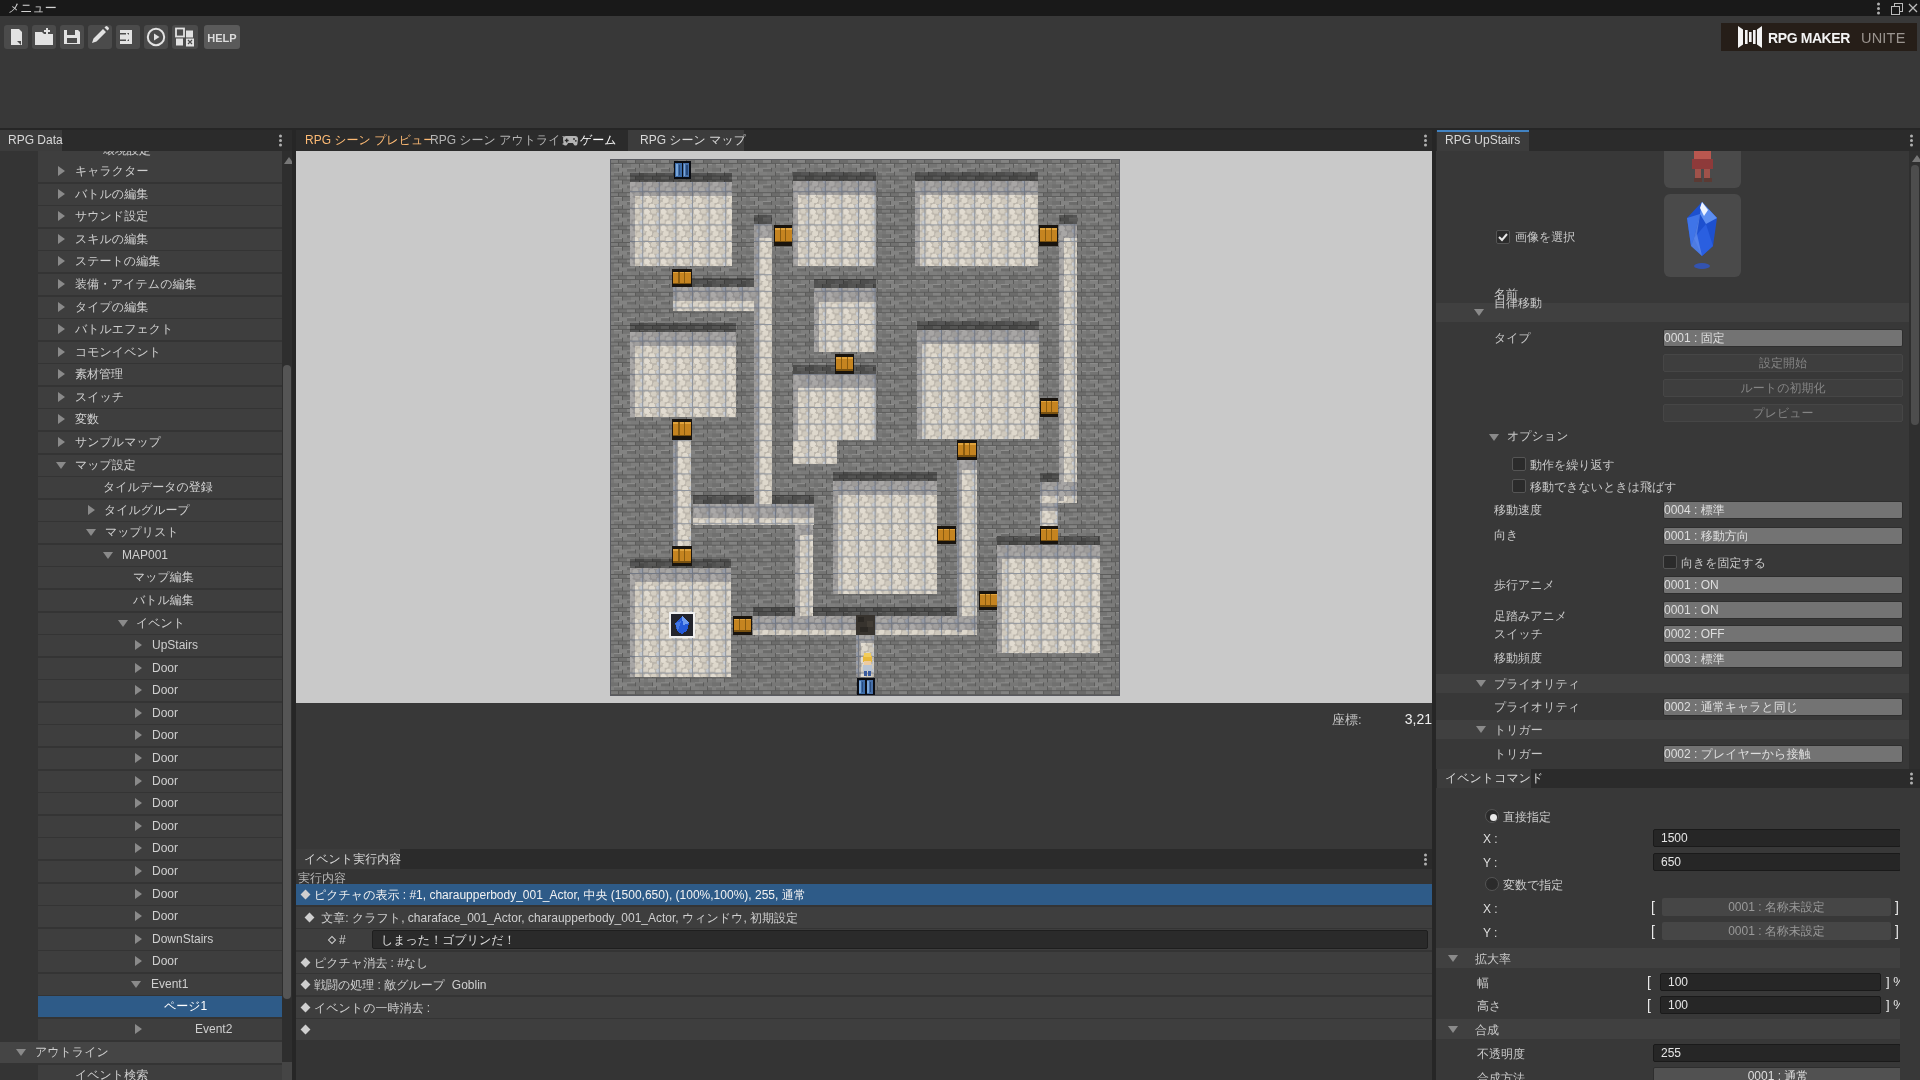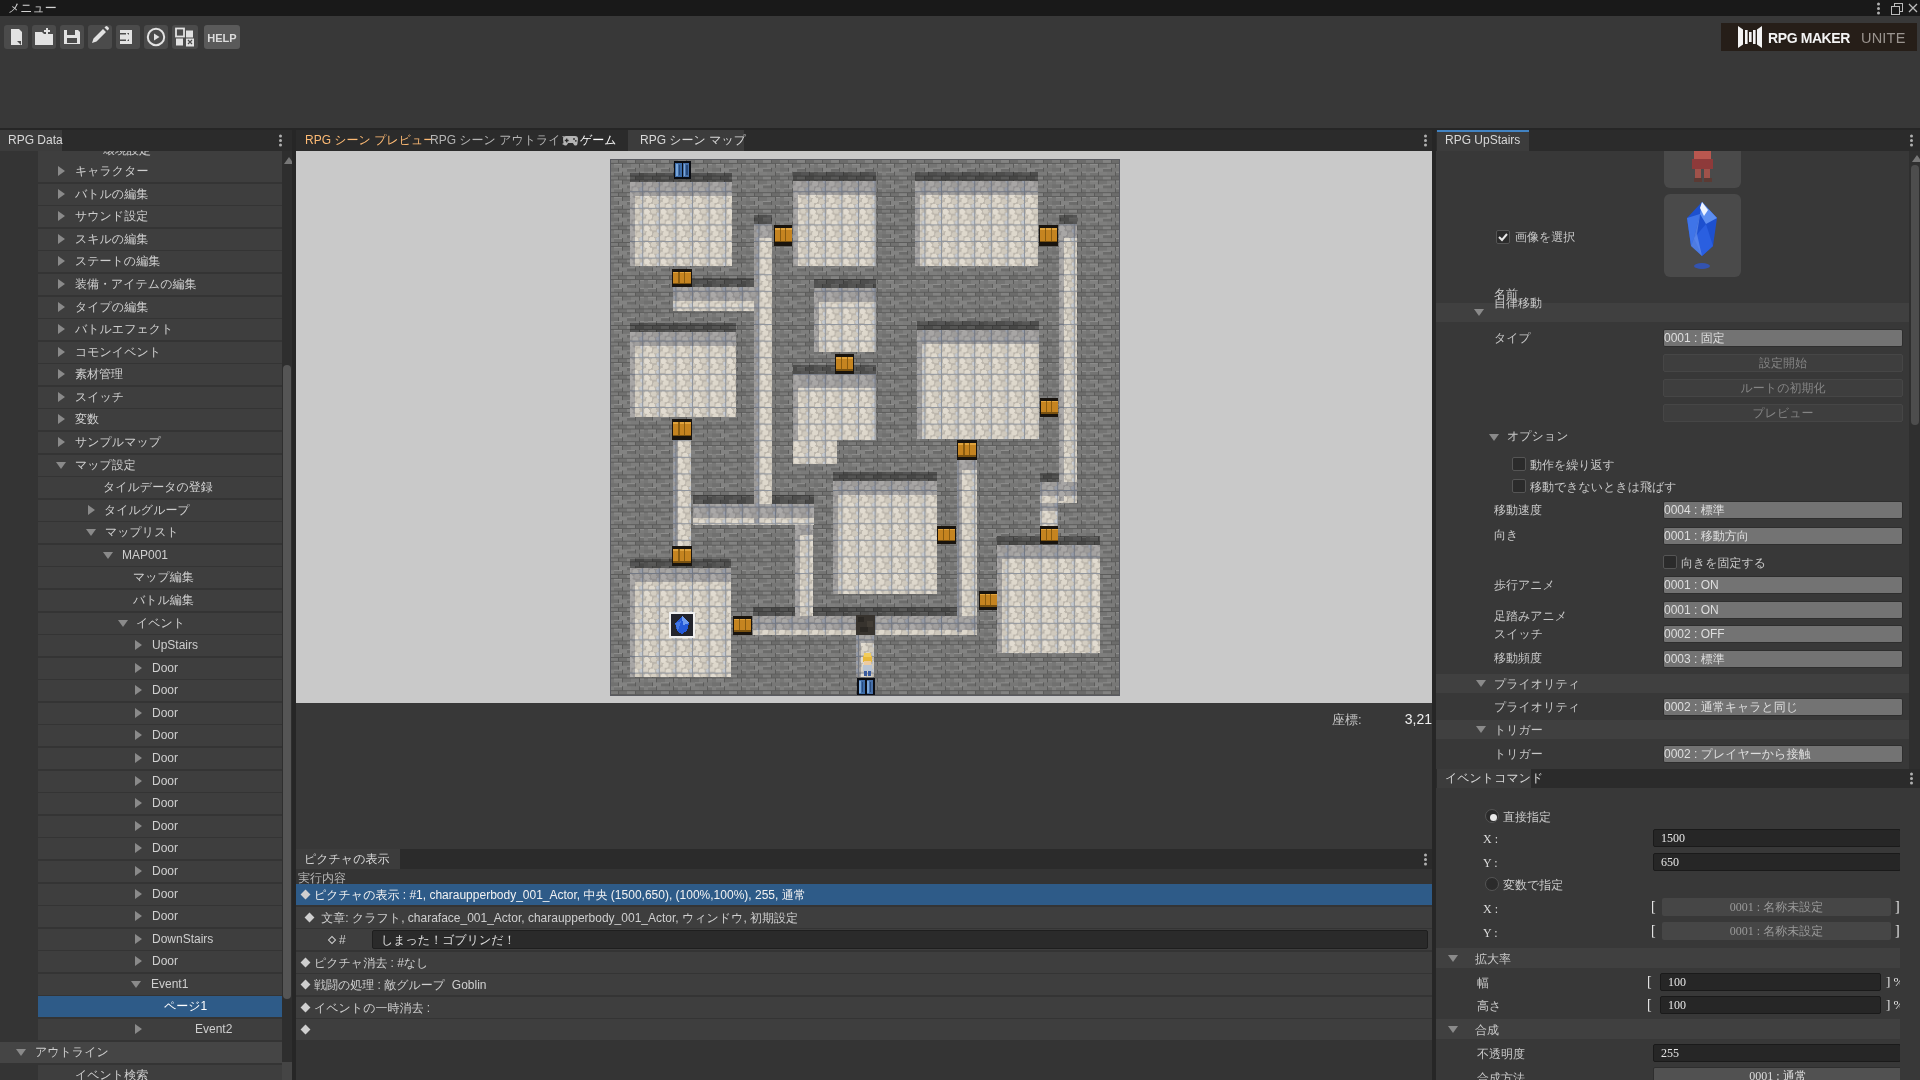--- a/index.html
+++ b/index.html
@@ -443,21 +443,21 @@
 <rect x="0.5" y="0.5" width="509" height="536" fill="none" stroke="#595a60" stroke-width="1"></rect>
 </svg>
 </div>
 
 <div class="abs" style="left:296px;top:703px;width:1136px;height:146px;background:#383838;"></div>
 <div class="txt" style="left:1332px;top:713px;color:#c4c4c4;font-size:13px;">座標:</div>
 <div class="txt" style="left:1432px;top:712px;color:#efefef;font-size:14px;transform:translateX(-100%);">3,21</div>
 
 <div class="abs" style="left:296px;top:849px;width:1136px;height:20px;background:#2b2b2b;"></div>
 <div class="abs" style="left:296px;top:849px;width:104px;height:20px;background:#3c3c3c;"></div>
-<div class="txt" style="left:304px;top:852px;color:#d8d8d8;">ピクチャの表示</div>
+<div class="txt" style="left:304px;top:852px;color:#d8d8d8;">イベント実行内容</div>
 <div class="vdots" style="left:1424px;top:858px;"></div>
 <div class="abs" style="left:296px;top:869px;width:1136px;height:211px;background:#343434;"></div>
 <div id="events" class="abs" style="left:296px;top:869px;width:1136px;height:211px;overflow:hidden;">
 <div class="txt" style="left:2px;top:2px;color:#b8b8b8;">実行内容</div>
 <div class="erow" style="top:15px;background:#2e5b88;"></div>
     <div class="txt" style="left:5px;top:19px;color:#f2f2f2;"><span class="dia"></span>ピクチャの表示 : #1, charaupperbody_001_Actor, 中央 (1500,650), (100%,100%), 255, 通常</div>
 <div class="erow" style="top:38px;"></div>
     <div class="txt" style="left:9px;top:42px;"><span class="dia"></span> 文章: クラフト, charaface_001_Actor, charaupperbody_001_Actor, ウィンドウ, 初期設定</div>
 <div class="erow" style="top:60px;"></div>
     <div class="txt" style="left:33px;top:64px;"><span class="diao"></span>#</div>
@@ -547,21 +547,21 @@
 <div class="abs" style="left:473px;top:0;width:11px;height:618px;background:#2f2f2f;"></div>
 <div class="abs" style="left:475px;top:14px;width:8px;height:260px;background:#4d4d4d;border-radius:4px;"></div>
 <div class="tri-d" style="left:476px;top:4px;transform:rotate(180deg);border-top-color:#777;"></div>
 </div>
 
 <div class="abs" style="left:1436px;top:769px;width:484px;height:19px;background:#2b2b2b;"></div>
 <div class="abs" style="left:1437px;top:769px;width:94px;height:19px;background:#3c3c3c;"></div>
 <div class="txt" style="left:1445px;top:771px;color:#d8d8d8;">イベントコマンド</div>
 <div class="vdots" style="left:1910px;top:777px;"></div>
 <div class="abs" style="left:1436px;top:788px;width:484px;height:292px;background:#383838;"></div>
-<div id="evcmd" class="abs" style="left:1436px;top:788px;width:464px;height:292px;overflow:hidden;font-family:Liberation Serif, serif;">
+<div id="evcmd" class="abs" style="left:1436px;top:788px;width:464px;height:292px;overflow:hidden;">
 <div class="abs" style="left:49px;top:21px;width:14px;height:14px;background:#2b2b2b;border:1px solid #555;border-radius:50%;"></div>
 <div class="abs" style="left:53.5px;top:25.5px;width:7px;height:7px;background:#e8e8e8;border-radius:50%;"></div>
 <div class="lbl" style="left:67px;top:22px;">直接指定</div>
 <div class="lbl" style="left:47px;top:44px;color:#dedede;">X :</div>
     <div class="inp" style="left:217px;top:41px;width:248px;">1500</div>
 <div class="lbl" style="left:47px;top:68px;color:#dedede;">Y :</div>
     <div class="inp" style="left:217px;top:65px;width:248px;">650</div>
 <div class="abs" style="left:49px;top:89px;width:14px;height:14px;background:#2b2b2b;border:1px solid #555;border-radius:50%;"></div>
 <div class="lbl" style="left:67px;top:90px;">変数で指定</div>
 <div class="lbl" style="left:47px;top:114px;color:#dedede;">X :</div>

